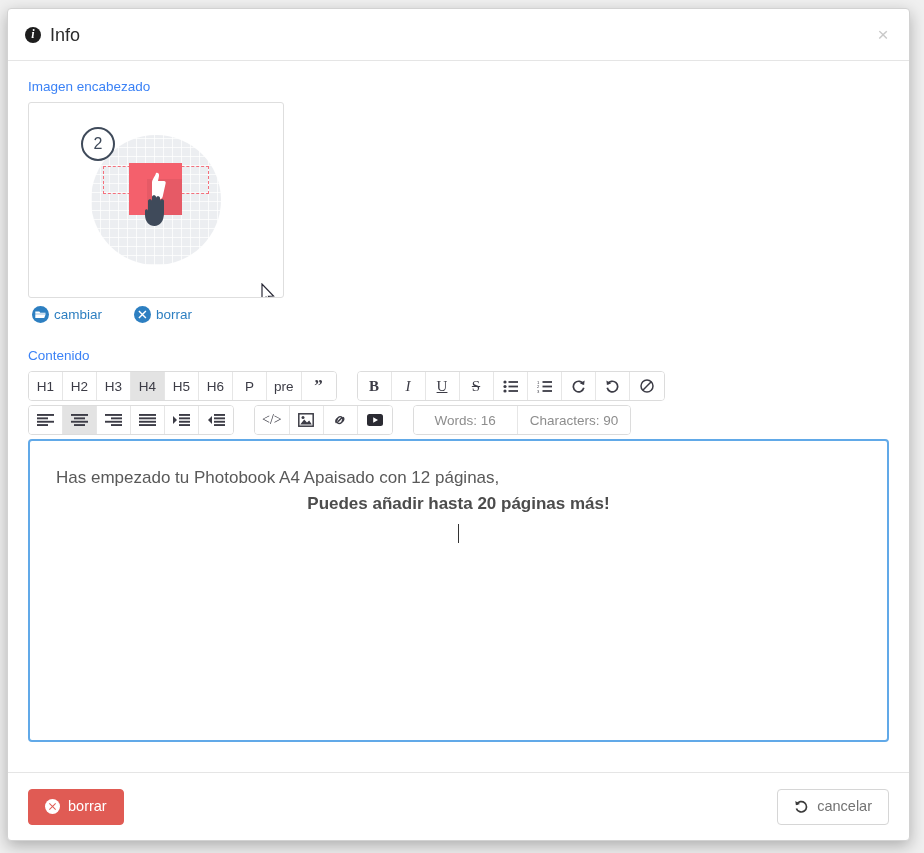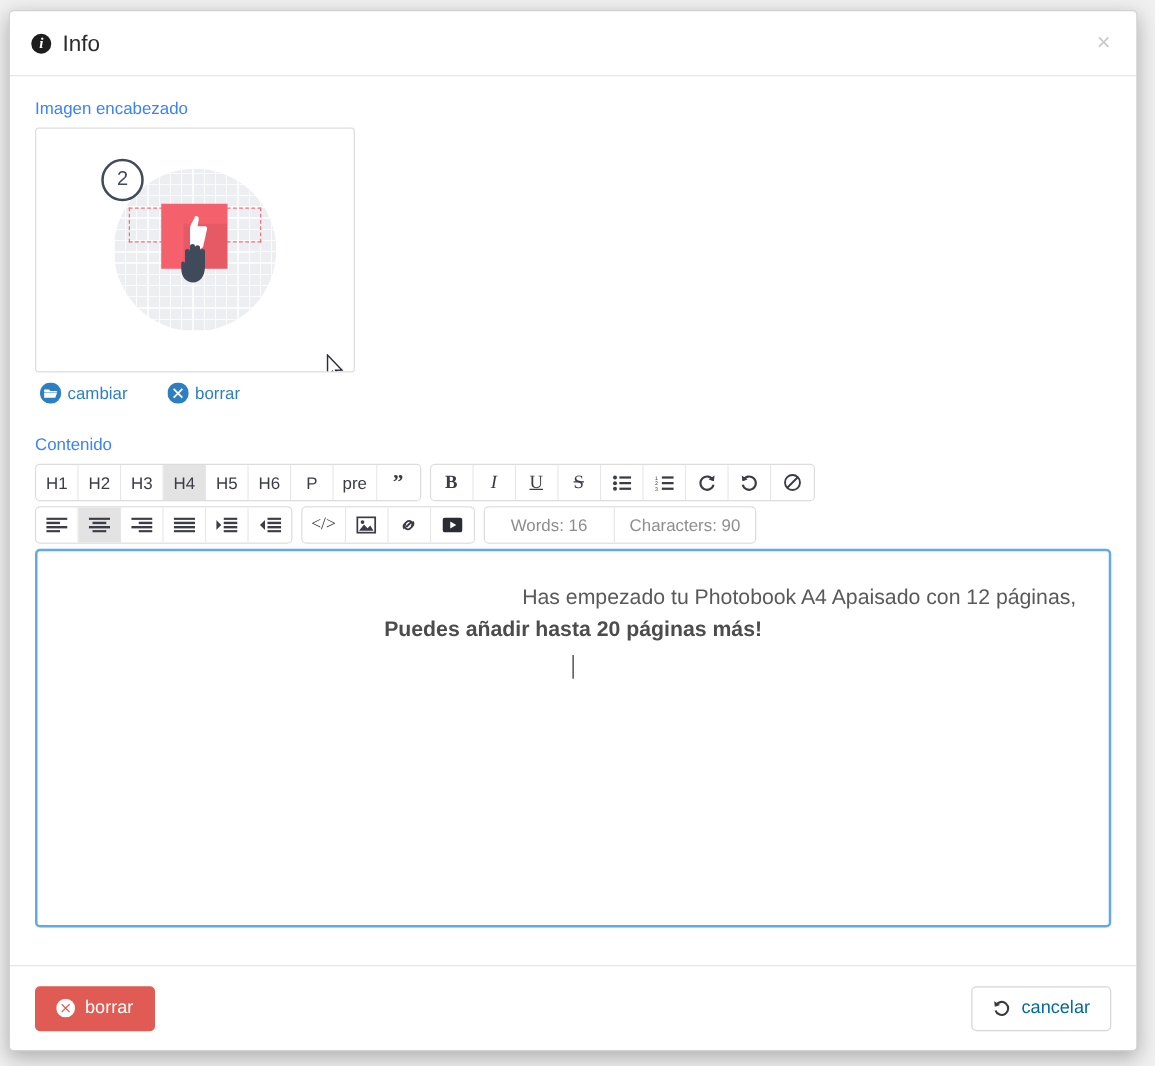--- a/index.html
+++ b/index.html
@@ -174,21 +174,21 @@
     text-decoration: none;
   }
   .link-ico { width: 17px; height: 17px; display: block; }
 
   
   .contenido-label { margin-top: 25px; }
   .toolbar-wrap { margin-top: 2px; }
   .tb-row {
     display: flex;
     align-items: center;
-    gap: 7px;
+    gap: 20px;
     margin-bottom: 4px;
   }
   .tb-group {
     display: flex;
     border: 1px solid #dcdcdc;
     border-radius: 4px;
     overflow: hidden;
     background: #fff;
     height: 30px;
   }
@@ -230,21 +230,21 @@
   .editor {
     margin-top: 4px;
     height: 303px;
     border: 2px solid #61a9e8;
     border-radius: 4px;
     background: #fff;
     padding: 24px 26px;
     overflow: hidden;
   }
   .ed-line1 {
-    text-align: right;
+    text-align: left;
     font-size: 17px;
     color: #595959;
     line-height: 1.55;
   }
   .ed-line2 {
     text-align: center;
     font-size: 17px;
     color: #4c4c4c;
     font-weight: bold;
     line-height: 1.55;
@@ -279,21 +279,21 @@
     display: inline-flex;
     align-items: center;
     gap: 8px;
     padding: 0 16px;
     cursor: pointer;
     font-family: "Liberation Sans", sans-serif;
     border: 1px solid transparent;
     line-height: 1;
   }
   .btn-danger { background: #e05b54; color: #fff; border-color: #e05b54; }
-  .btn-default { background: #fff; color: #0369a1; border-color: #d6d6d6; }
+  .btn-default { background: #fff; color: #737373; border-color: #d6d6d6; }
   .btn-primary { background: #2876b8; color: #fff; border-color: #2876b8; }
   .btn-ico { width: 15px; height: 15px; display: block; }
 </style>
 </head>
 <body>
 
 <div class="modal">
 
   <div class="modal-header">
     <div class="hdr-title">

